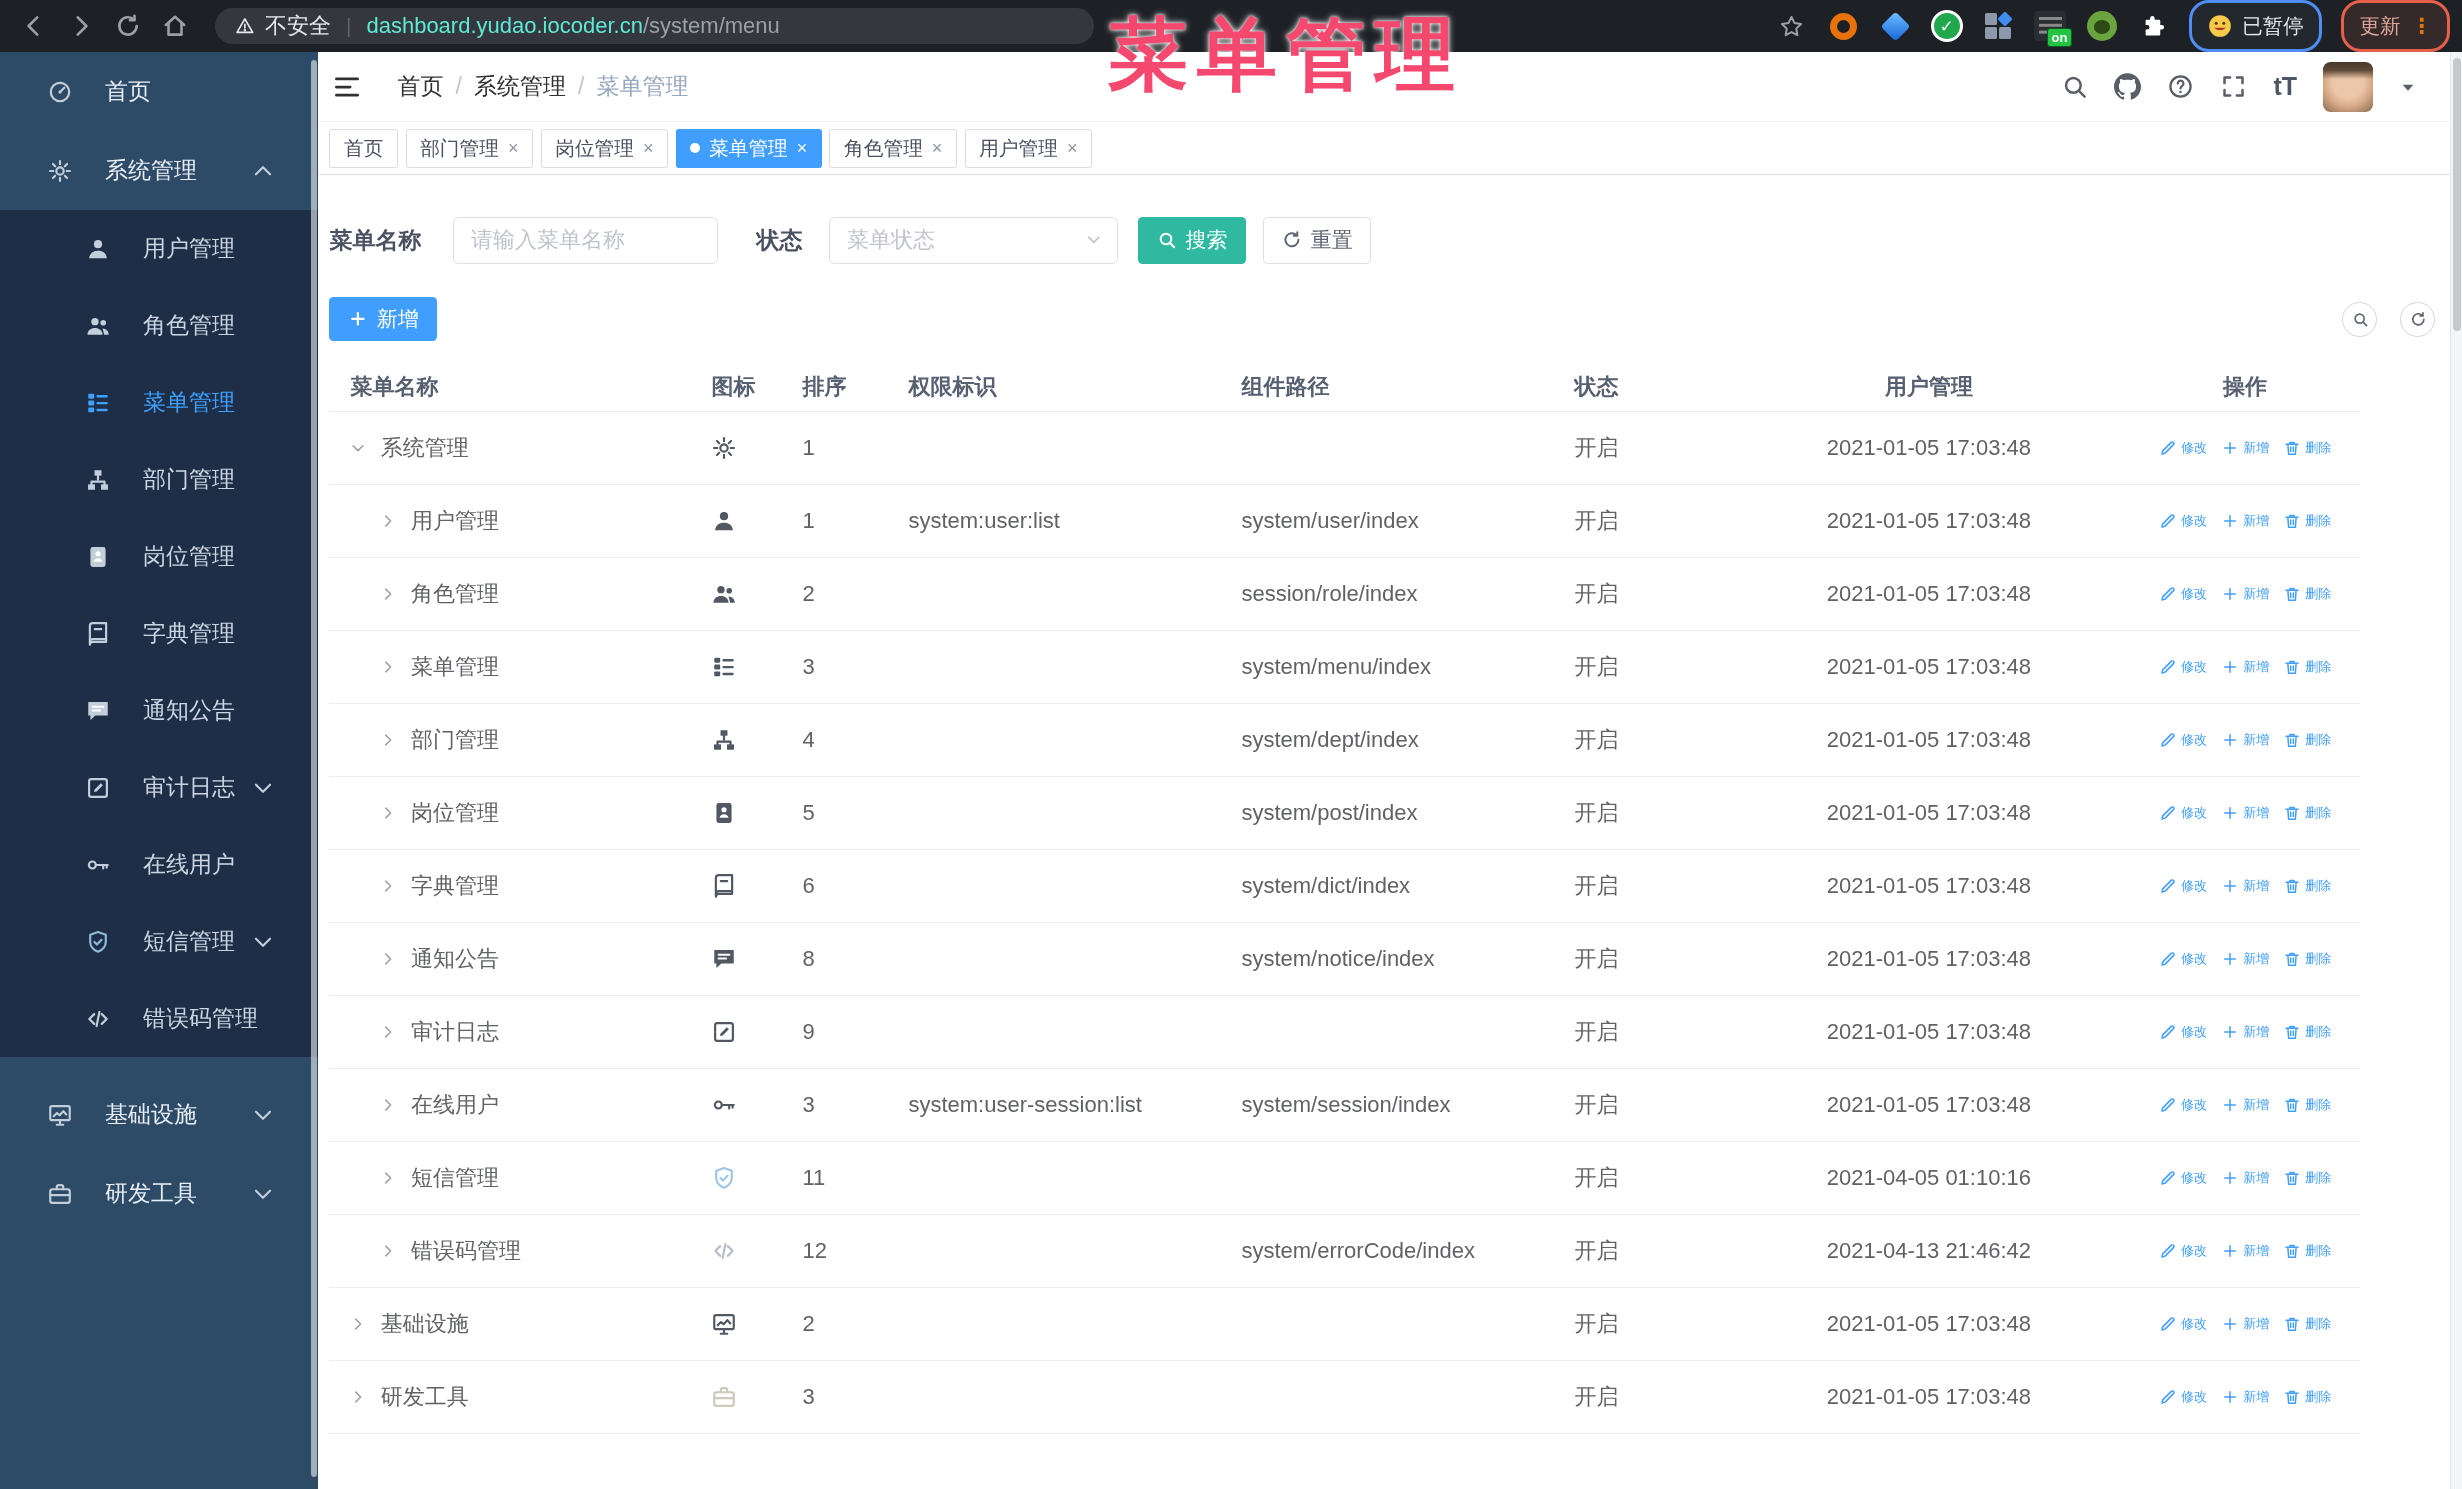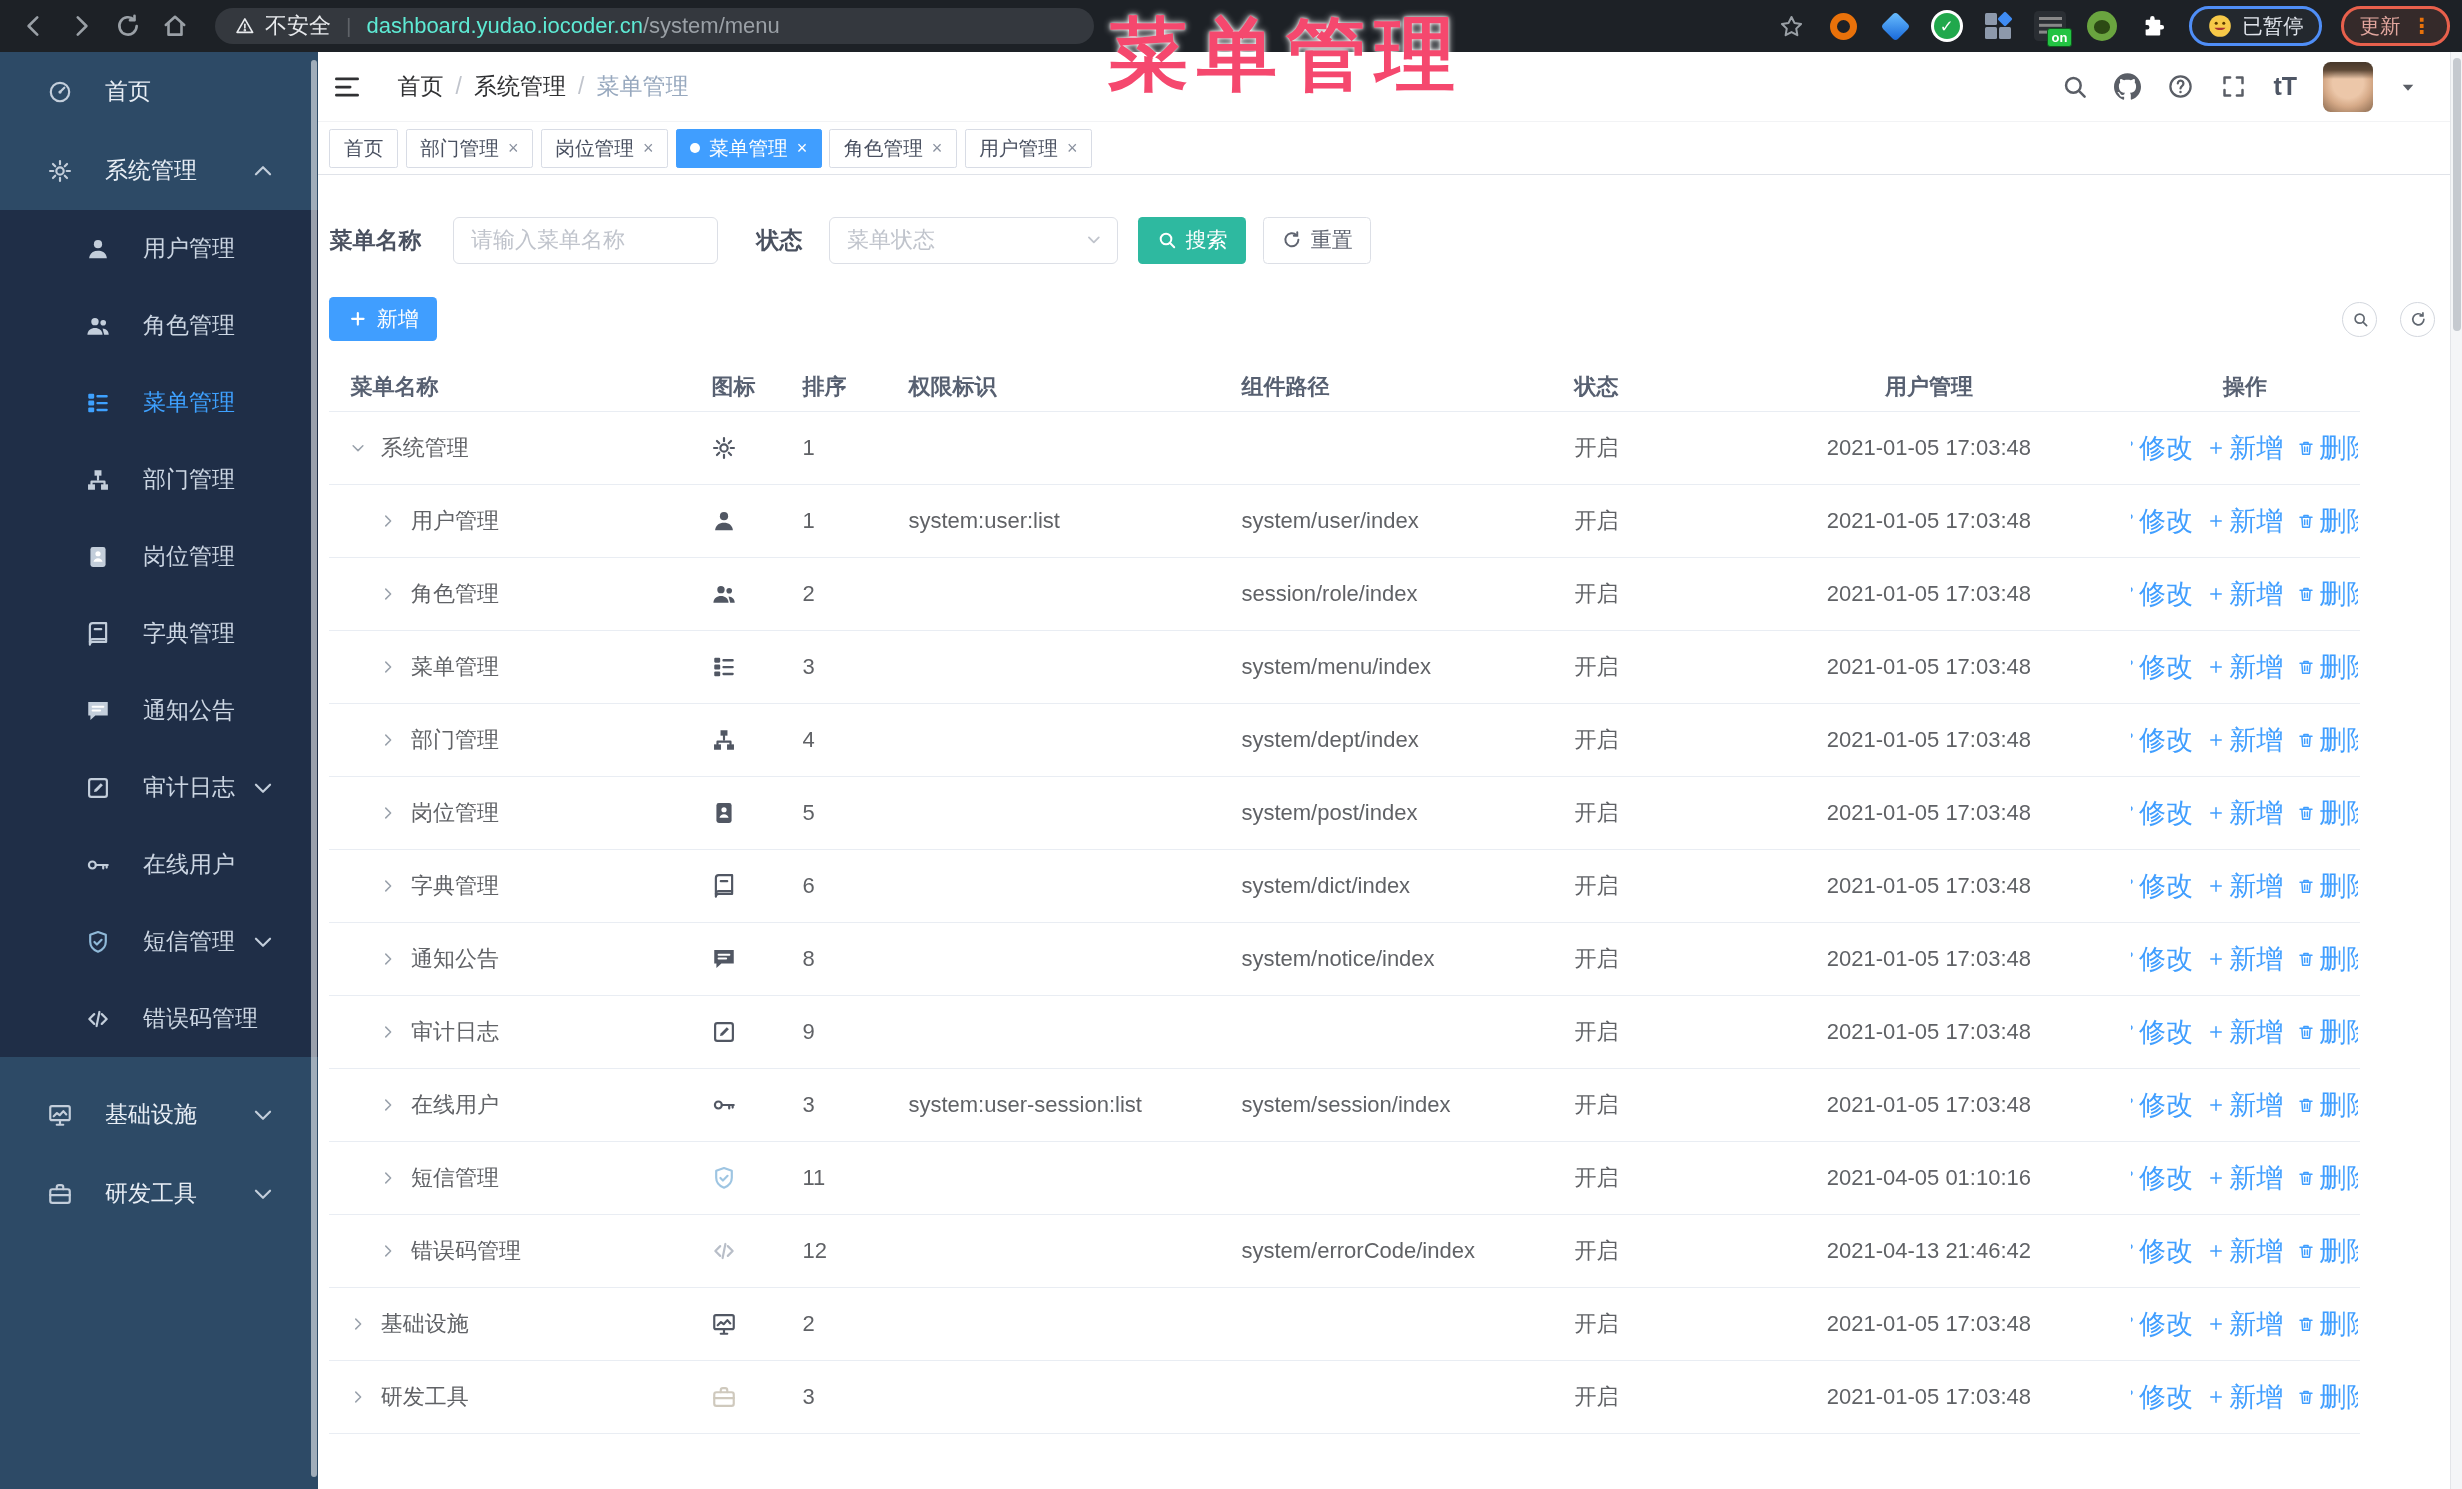--- a/index.html
+++ b/index.html
@@ -24,21 +24,21 @@
   .gcheck > div { width:26px; height:26px; background:#21a84c; border-radius:50%; color:#fff; font-size:16.7px; font-weight:bold; display:flex; align-items:center; justify-content:center; }
   .gridico { width:27px; height:27px; display:grid; grid-template-columns:12px 12px; grid-template-rows:12px 12px; gap:2.3px; }
   .gridico i { background:#8d99ab; border-radius:1.5px; }
   .gridico i:nth-child(2){ background:#3f8cf3; transform:rotate(45deg) scale(.9); }
   .darkon { width:33px; height:30px; background:#2a2e33; border-radius:4.5px; position:relative; }
   .darkon::before { content:""; position:absolute; left:4.5px; top:6px; width:23px; height:3px; background:#888; box-shadow:0 6.8px 0 #888, 0 13.6px 0 #888; }
   .on-chip { position:absolute; right:-6px; bottom:-4.5px; background:#23c343; color:#fff; font-size:13px; font-weight:bold; border-radius:3px; padding:0.8px 3.8px; border:1.5px solid #0f5a1e; }
   .monkey { width:30px; height:30px; border-radius:50%; background:#6aa43f; position:relative; }
   .monkey::before { content:""; position:absolute; left:6.8px; top:9px; width:16.7px; height:13.6px; border-radius:50%; background:#2c4a14; }
   .puzzle { color:#fff; font-size:27px; }
-  .pill { height:40px; border-radius:19.7px; display:flex; align-items:center; padding:8px 15px; font-size:20.5px; cursor:pointer;text-align:right; }
+  .pill { height:52px; border-radius:19.7px; display:flex; align-items:center; padding:8px 15px; font-size:20.5px; cursor:pointer;text-align:right; }
   .pill-paused { border:3px solid #4f8ef7; color:#dfe3ea; gap:9px; background:#23282e; }
   .emoji-face { width:26px; height:26px; }
   .pill-update { border:3px solid #e8604c; color:#e2a69e; background:#352a2a; gap:10.6px; }
   .vdots { color:#e8710a; font-size:21px; letter-spacing:0; font-weight:bold; }
 
   
   .pg-scroll { position:absolute; right:0; top:52px; width:12px; height:1438px; background:#f4f5f7; border-left:0.8px solid #e3e5e9; z-index:4; }
   .pg-thumb { position:absolute; left:2.3px; top:6px; width:7.6px; height:273px; background:#c5c9cf; border-radius:4.5px; }
 
   
@@ -106,21 +106,21 @@
   .col-name { width:367px; padding-left:21px; }
   .col-icon { width:91px; }
   .col-sort { width:106px; }
   .col-perm { width:333px; }
   .col-path { width:333px; }
   .col-status { width:167px; }
   .col-created { width:405px; justify-content:center; padding-left:0; }
   .col-ops { width:227px; justify-content:center; padding-left:0; }
   .tree-chev { font-size:18px; color:#99a1ab; margin-right:13.6px; cursor:pointer; display:inline-flex; }
   .cell-ico { font-size:26px; color:#515763; }
-  .op-link { color:#409eff; display:inline-flex; align-items:center; gap:4.5px; font-size:27px; cursor:pointer; margin:0 6.8px; text-decoration:none; }
+  .op-link { color:#409eff; display:inline-flex; align-items:center; gap:4.5px; font-size:13px; cursor:pointer; margin:0 6.8px; text-decoration:none; }
   .op-link .ico { font-size:18px; }
 
   
   .watermark { position:absolute; left:1108px; top:1.5px; z-index:50; font-size:80px; font-weight:700; letter-spacing:9px; color:#f5486e;
     text-shadow:0 0 7.6px rgba(255,255,255,.95), 0 0 3px rgba(255,255,255,.9); pointer-events:none; }
 </style>
 </head>
 <body>
 
 <div class="browser-bar">

